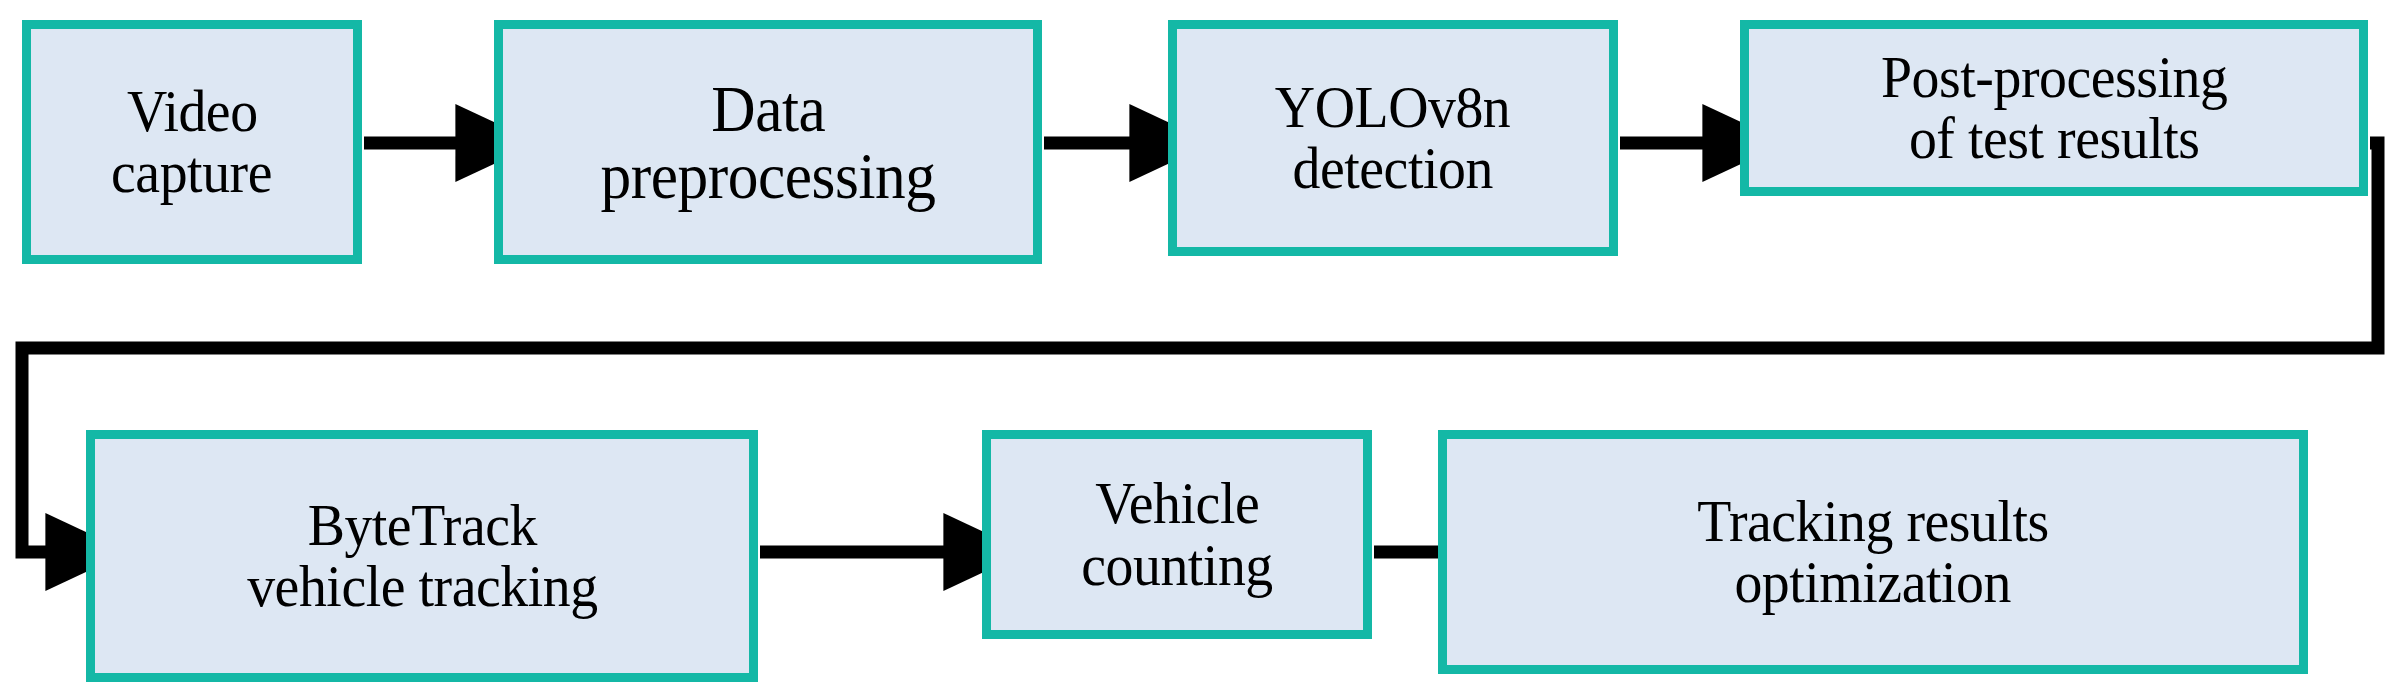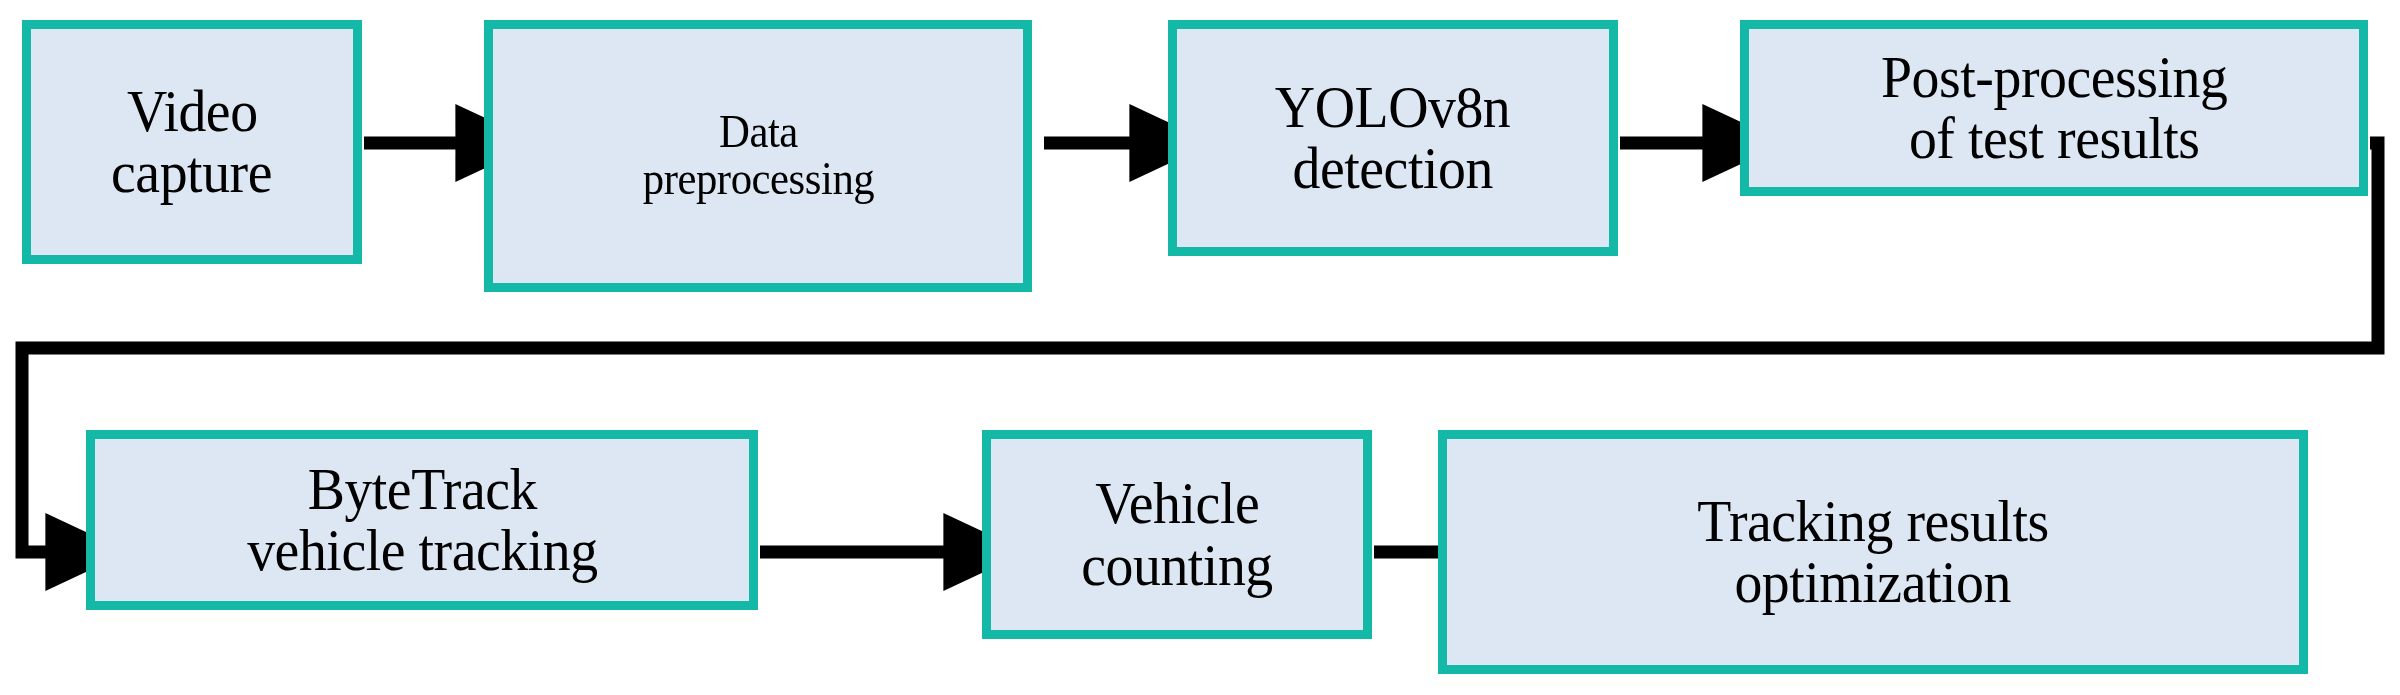--- a/index.html
+++ b/index.html
@@ -33,25 +33,25 @@
     line-height: 1.02;
     letter-spacing: -0.5px;
   }
   .node .line {
     display: block;
     white-space: nowrap;
     transform: scaleX(0.93);
   }
   
   #node-video-capture   { left: 22px;   top: 20px;  width: 340px; height: 244px; font-size: 60px; }
-  #node-data-preprocessing { left: 484px; top: 20px; width: 548px; height: 272px; font-size: 46px; }
+  #node-data-preprocessing { left: 494px; top: 20px; width: 548px; height: 244px; font-size: 66px; }
   #node-yolov8n-detection  { left: 1168px; top: 20px; width: 450px; height: 236px; font-size: 60px; }
   #node-post-processing    { left: 1740px; top: 20px; width: 628px; height: 176px; font-size: 60px; }
   
-  #node-bytetrack-tracking { left: 86px;  top: 430px; width: 672px; height: 180px; font-size: 60px; }
+  #node-bytetrack-tracking { left: 86px;  top: 430px; width: 672px; height: 252px; font-size: 60px; }
   #node-vehicle-counting   { left: 982px; top: 430px; width: 390px; height: 209px; font-size: 60px; }
   #node-tracking-optimization { left: 1438px; top: 430px; width: 870px; height: 244px; font-size: 60px; }
 
   
   #wires {
     position: absolute;
     left: 0;
     top: 0;
     width: 2400px;
     height: 695px;

